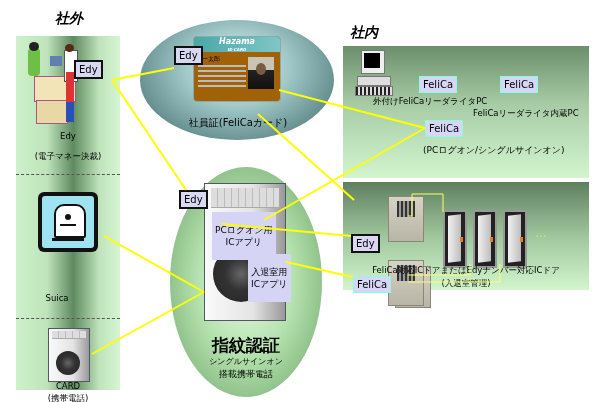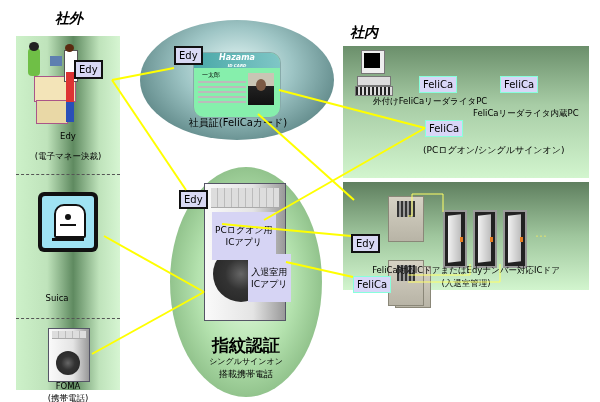--- a/index.html
+++ b/index.html
@@ -16,22 +16,22 @@
   .panel-door { left:343px; top:182px; width:246px; height:108px;
     background:linear-gradient(to bottom,#5f7f5f 0%,#9fc69d 50%,#d2f5ce 100%); }
   .ellipse-card { left:140px; top:20px; width:194px; height:120px; border-radius:50%;
     background:radial-gradient(ellipse at 50% 40%, #e5f7f5 0%, #9ec5c5 40%, #5c8585 80%, #3f6a6a 100%); }
   .ellipse-phone { left:170px; top:167px; width:152px; height:230px; border-radius:50%;
     background:radial-gradient(ellipse at 50% 50%, #e6fbe2 0%, #b4e2ae 45%, #7fb27a 85%, #5d8d59 100%); }
   .tag { position:absolute; font-size:10px; padding:1px 3px; line-height:13px; }
   .tag-edy { background:#d8d8f3; border:2px solid #111; color:#000; }
   .tag-felica { background:#d8d6f7; border:1px solid #8fd; color:#000; }
   .app-label { position:absolute; background:#d6d4f4; font-size:9px; text-align:center; line-height:12px; padding:12px 3px; }
-  .card { left:193px; top:52px; width:86px; height:64px; background:#86efac; border:1px solid #8aa;
-    border-radius:11px; overflow:hidden; }
+  .card { left:193px; top:36px; width:86px; height:64px; background:#a16207; border:1px solid #8aa;
+    border-radius:4px; overflow:hidden; }
   .card-head { height:15px; background:linear-gradient(to right,#4aa8a8,#7fc6c6); color:#fff; font-size:8px;
     font-style:italic; font-weight:bold; text-align:center; line-height:10px; }
   .card-sub { font-size:4px; display:block; line-height:5px; }
   .card-name { position:absolute; left:8px; top:18px; font-size:6px; }
   .card-lines { position:absolute; left:4px; top:28px; width:48px; }
   .card-lines div { height:2px; background:#bbb; margin-bottom:3px; }
   .card-photo { position:absolute; right:6px; top:20px; width:26px; height:32px;
     background:linear-gradient(to bottom,#c9c5b4 0%,#c9c5b4 40%,#222 40%,#111 100%); }
   .card-photo::before { content:""; position:absolute; left:8px; top:6px; width:10px; height:12px; border-radius:50%; background:#7b5a44; }
   .phone { position:absolute; background:linear-gradient(to right,#fafafa 0%,#e4e4e4 60%,#999 100%);
@@ -79,21 +79,21 @@
     <div class="abs" style="left:22px;top:32px;width:16px;height:2px;background:#111;"></div>
     <div class="abs" style="left:14px;top:46px;width:32px;height:3px;background:#111;"></div>
   </div>
   <div class="abs lbl" style="left:0;top:256px;width:82px;">Suica</div>
   <div class="divider" style="top:282px;"></div>
 
   <div class="phone" style="left:32px;top:292px;width:40px;height:52px;">
     <div class="grille"></div>
     <div class="lens" style="left:7px;top:22px;width:24px;height:24px;"></div>
   </div>
-  <div class="abs lbl" style="left:0;top:344px;width:104px;">FOMA</div>
+  <div class="abs lbl" style="left:0;top:344px;width:104px;">CARD</div>
 </div>
 <div class="abs lbl" style="left:16px;top:392px;width:104px;">(携帯電話)</div>
 
 <div class="abs ellipse-card"></div>
 <div class="abs card">
   <div class="card-head">
     <span>Hazama</span>
     <span class="card-sub">ID CARD</span>
   </div>
   <div class="card-name">一太郎</div>

